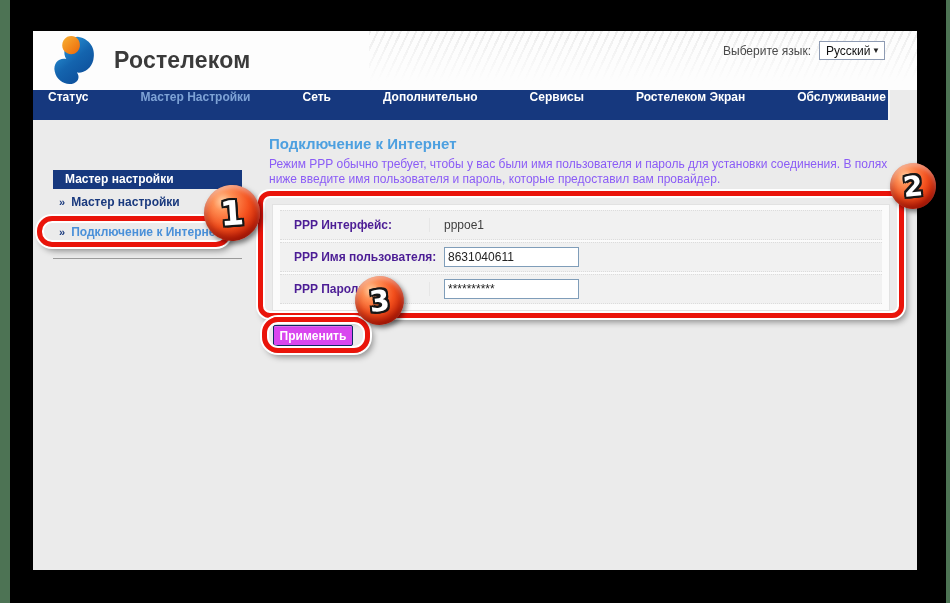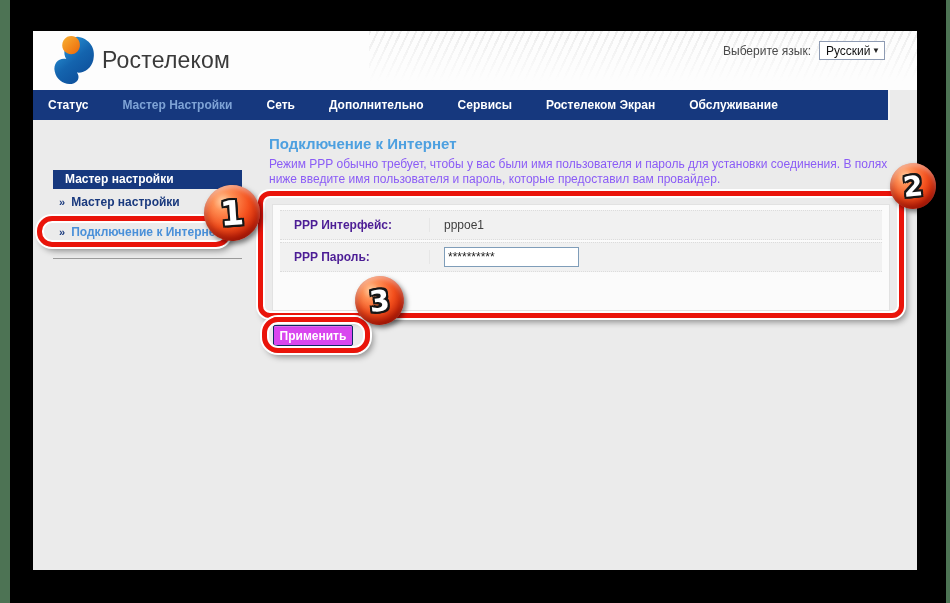--- a/index.html
+++ b/index.html
@@ -23,36 +23,36 @@
   .header { position:absolute; left:0; top:0; width:884px; height:59px; background:#fdfdfd; overflow:hidden; }
   .streaks {
     position:absolute; left:38%; top:0; width:62%; height:100%;
     background:repeating-linear-gradient(115deg, rgba(110,110,110,.14) 0 2px, rgba(255,255,255,0) 2px 7px);
     opacity:.8;
   }
   .streak-fade { position:absolute; left:38%; top:0; width:62%; height:100%;
     background:linear-gradient(180deg, rgba(255,255,255,0) 0%, #fdfdfd 85%); }
   .logo-wrap { position:absolute; left:17px; top:2px; display:flex; align-items:center; }
   .logo-mark { width:50px; height:54px; }
-  .logo-text { font-size:23px; font-weight:normal; color:#3a3a3a; margin-left:2px; letter-spacing:0.2px; }
+  .logo-text { font-size:23px; font-weight:bold; color:#3a3a3a; margin-left:14px; letter-spacing:0.2px; }
 
   .lang-row { position:absolute; right:32px; top:10px; display:flex; align-items:center; }
   .lang-label { font-size:12px; color:#4a4a4a; margin-right:8px; }
   .lang-select {
     width:66px; height:19px; background:#fff; border:1px solid #8e9bb3;
     font-size:12px; color:#111; display:flex; align-items:center; justify-content:space-between;
     padding:0 4px 0 6px; cursor:default;
   }
   .lang-caret { font-size:8px; color:#222; }
 
   
   .navbar {
     position:absolute; left:0; top:59px; width:857px; height:30px;
     background:#16387e; border-right:2px solid #f5f5f5;
-    display:flex; align-items:center; column-gap:34px; padding-left:15px;
+    display:flex; align-items:flex-start; column-gap:52px; padding-left:15px;
   }
   .nav-item { font-size:12px; font-weight:bold; color:#ffffff; white-space:nowrap; cursor:pointer; }
   .nav-item.active { color:#7ea3d6; }
 
   
   .side-header {
     position:absolute; left:20px; top:139px; width:189px; height:19px;
     background:#16387e; color:#fff; font-size:12px; font-weight:bold;
     line-height:19px; padding-left:12px;
   }
@@ -174,20 +174,24 @@
 
   <div class="page-title">Подключение к Интернет</div>
   <div class="page-desc">Режим PPP обычно требует, чтобы у вас были имя пользователя и пароль для установки соединения. В полях ниже введите имя пользователя и пароль, которые предоставил вам провайдер.</div>
 
   <div class="form-box">
     <div class="form-row">
       <span class="form-label">PPP Интерфейс:</span>
       <span class="form-value">pppoe1</span>
     </div>
     <div class="form-row">
+      <span class="form-label">PPP Имя пользователя:</span>
+      <input class="form-input" type="text" value="8631040611" style="">
+    </div>
+    <div class="form-row">
       <span class="form-label">PPP Пароль:</span>
       <input class="form-input" type="text" value="**********" style="">
     </div>
   </div>
 
   <button class="apply-btn">Применить</button>
 </div>
 
 <div class="red-frame frame-1"></div>
 <div class="red-frame frame-2"></div>

